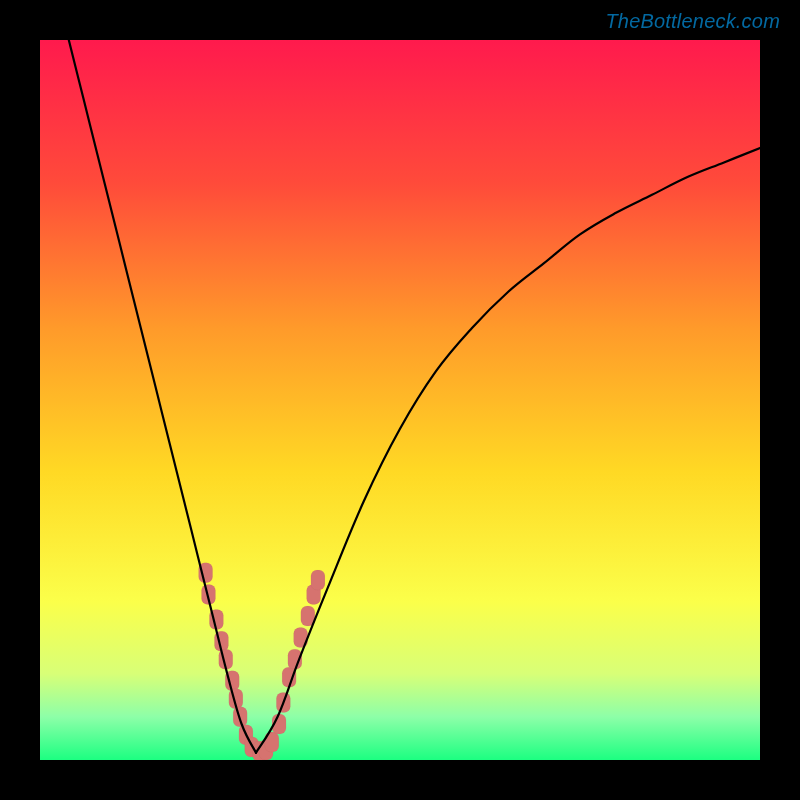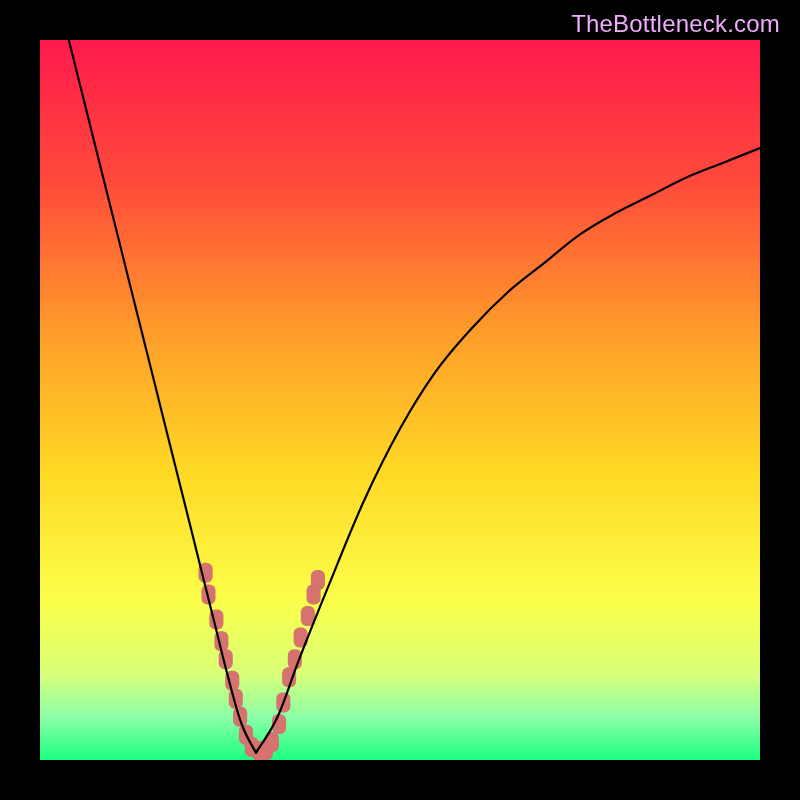--- a/index.html
+++ b/index.html
@@ -28,24 +28,25 @@
     overflow: hidden;
   }
   .gradient-bg {
     position: absolute;
     inset: 0;
   }
   .watermark {
     position: absolute;
     top: 10px;
     right: 20px;
-    color: #f0abfc;
-    font-size: 24px;
+    color: #0369a1;
+    font-size: 20px;
     font-weight: 500;
     letter-spacing: 0.2px;
+    font-style: italic;
   }
   svg.curve-layer {
     position: absolute;
     inset: 0;
     width: 720px;
     height: 720px;
   }
   .curve-path {
     fill: none;
     stroke: #000;

